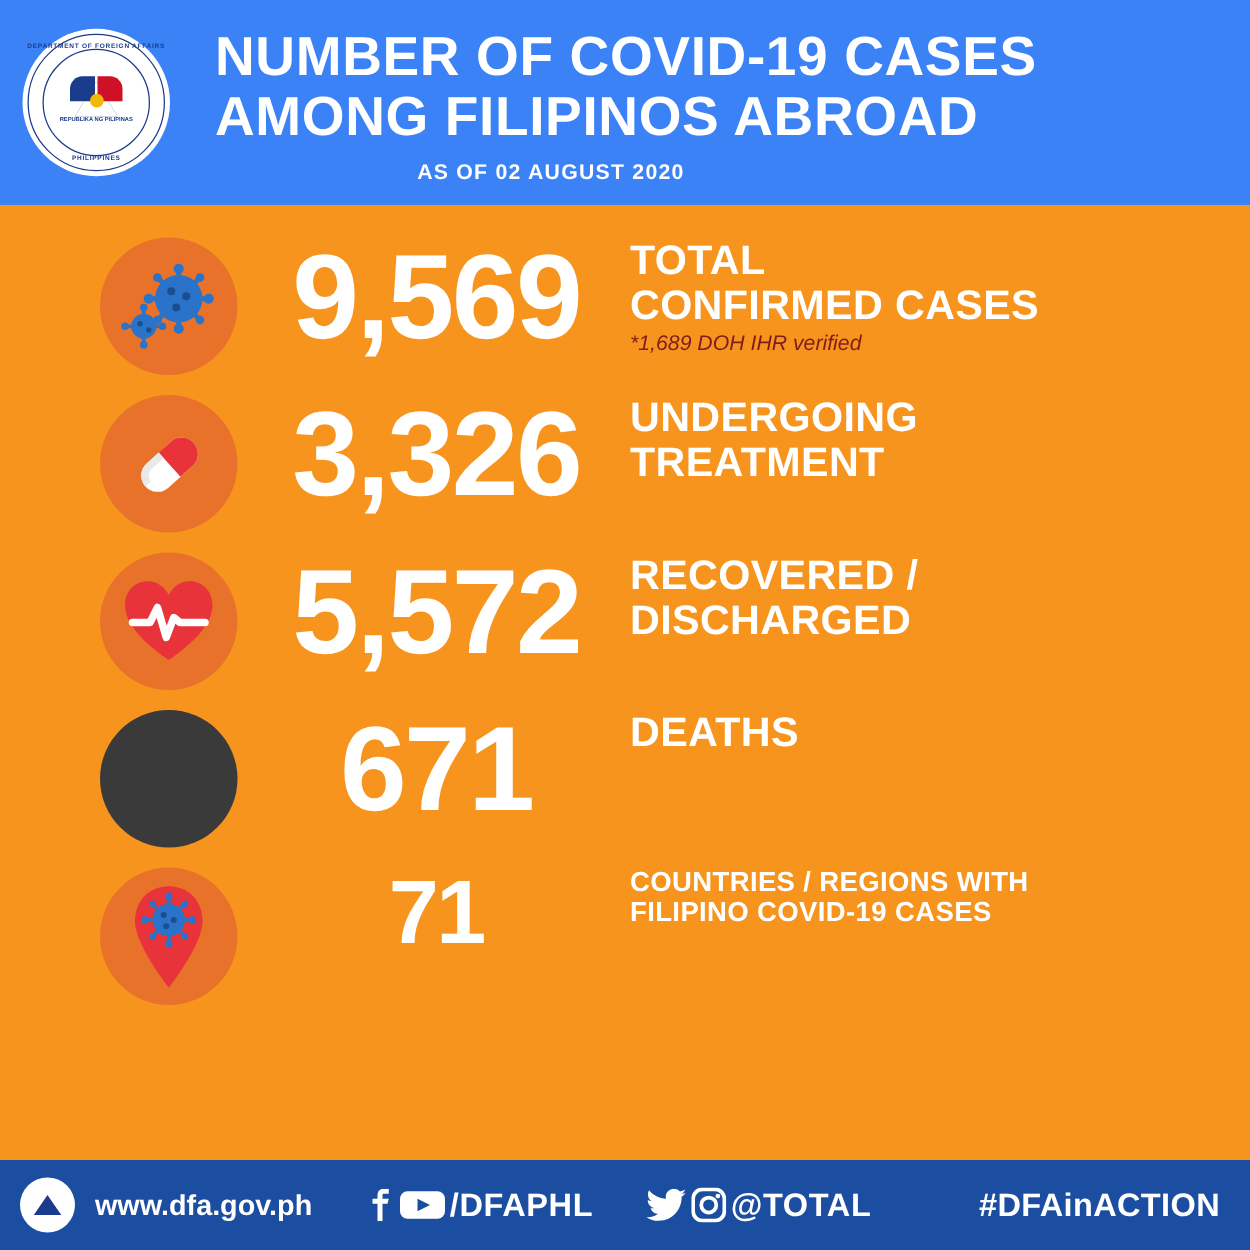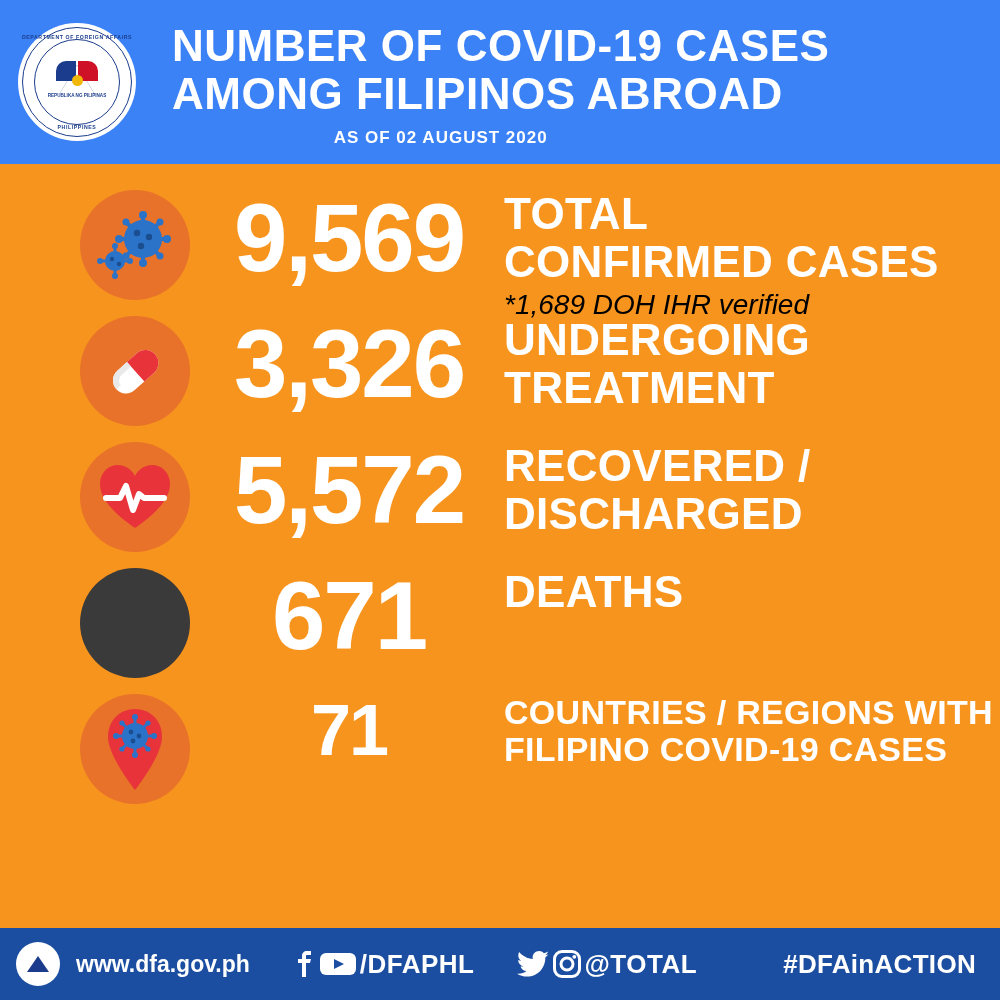--- a/index.html
+++ b/index.html
@@ -132,29 +132,29 @@
     letter-spacing: -2px;
     width: 310px;
     text-align: center;
     flex: 0 0 auto;
     margin-left: 4px;
   }
   .num.small { font-size: 72px; }
   .label {
     color: #ffffff;
     font-weight: bold;
-    font-size: 44px;
+    font-size: 33px;
     line-height: 1.08;
     letter-spacing: 0.3px;
     text-transform: uppercase;
   }
-  .label.smaller { font-size: 34px; }
+  .label.smaller { font-size: 22px; }
   .note {
-    color: #000000;
-    font-size: 28px;
+    color: #7f1d1d;
+    font-size: 17px;
     font-style: italic;
     font-weight: normal;
     margin-top: 4px;
     text-transform: none;
     letter-spacing: 0;
   }
 
   
   .footer {
     position: absolute;

